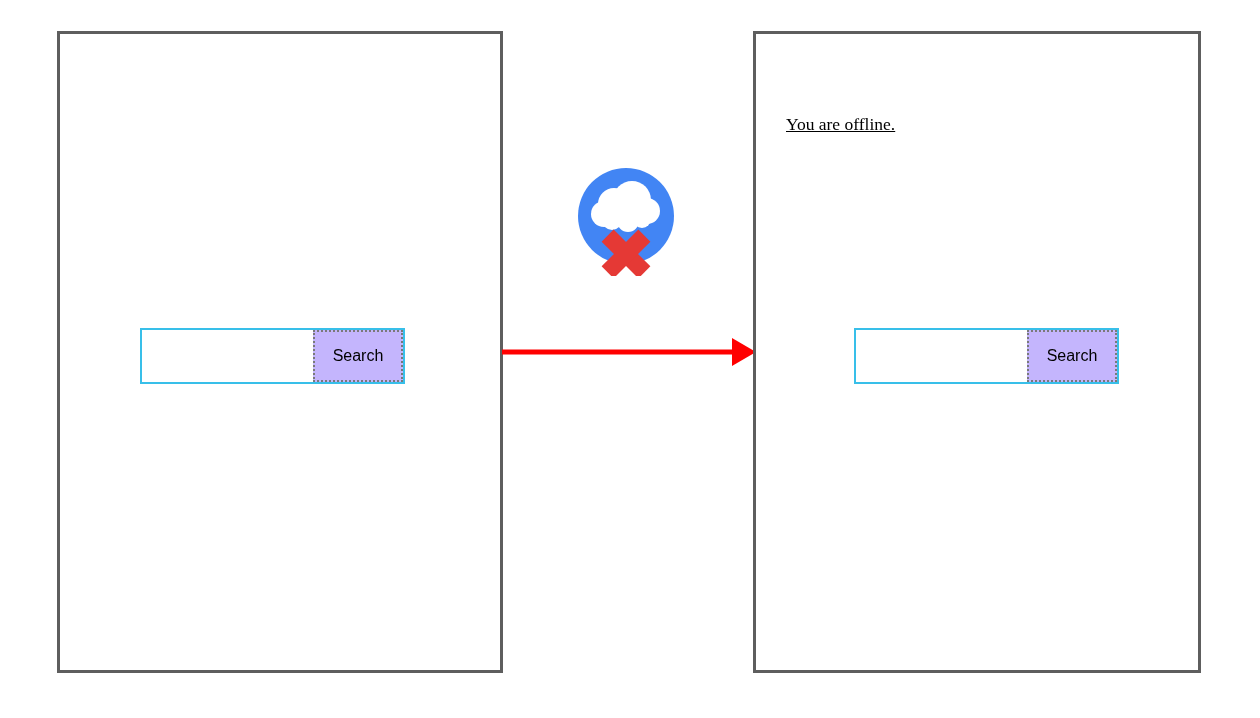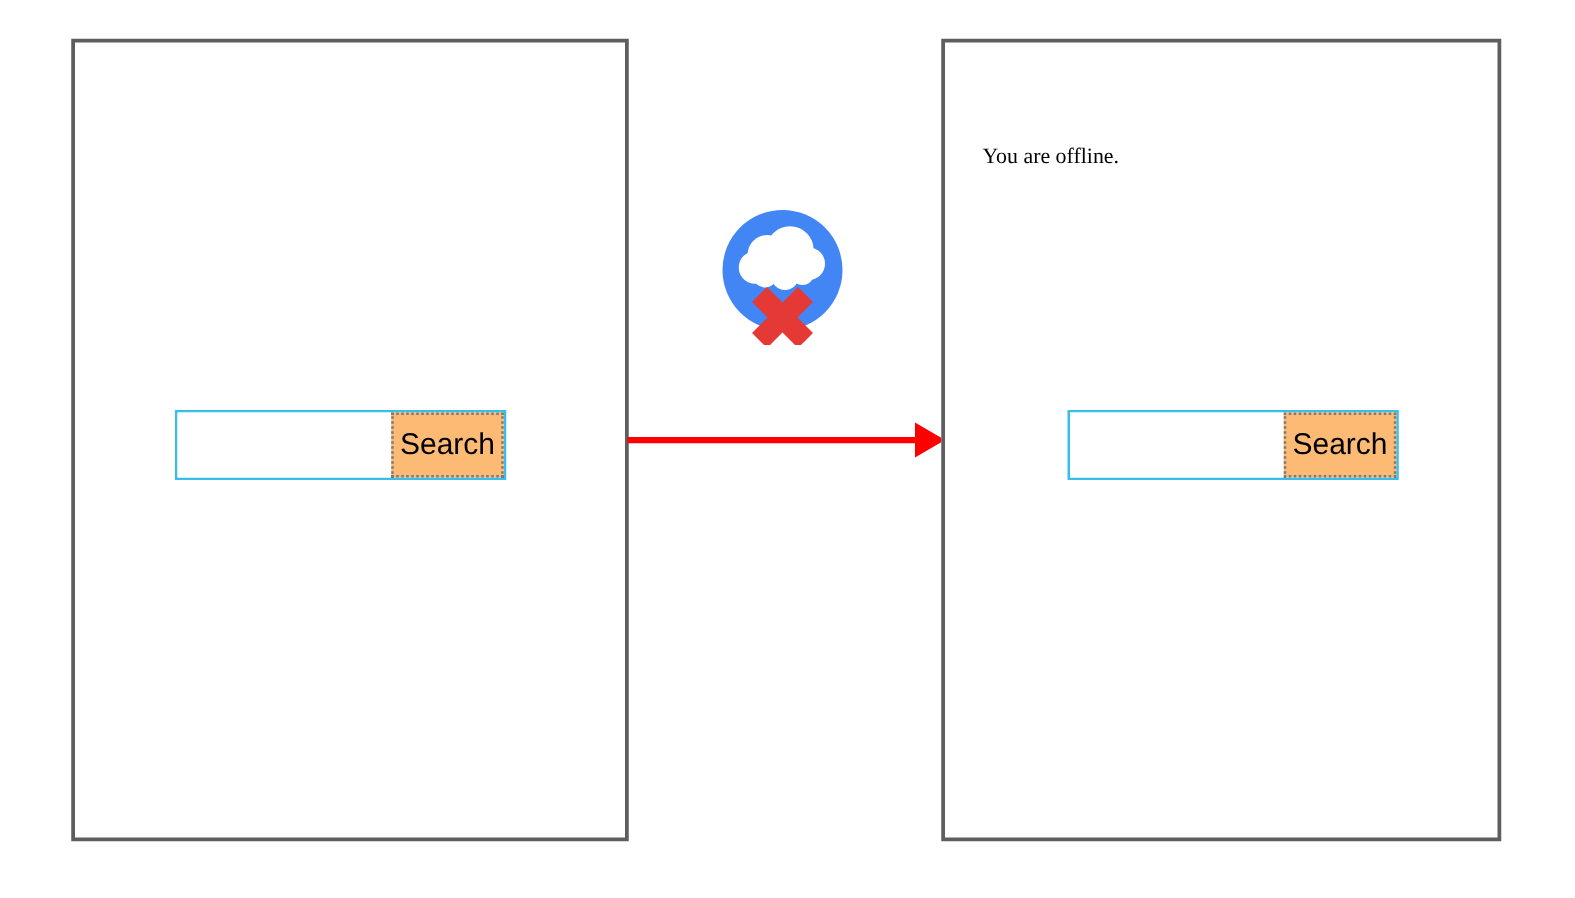--- a/index.html
+++ b/index.html
@@ -43,20 +43,21 @@
   
   .message-block {
     position: absolute;
     left: 30px;
     top: 78px;
     width: 382px;
     color: #000000;
     font-family: "Liberation Serif", serif;
     font-size: 17.5px;
     line-height: 1.42;
+    text-decoration: underline;
   }
   .message-block p {
     margin: 0 0 18px 0;
   }
   .message-block p:last-child {
     margin-bottom: 0;
   }
   .msg-link {
     color: #0000ee;
     text-decoration: underline;
@@ -89,25 +90,25 @@
     background: #ffffff;
     font-family: "Liberation Sans", sans-serif;
     font-size: 18px;
     color: #111111;
     padding: 0 8px;
     min-width: 0;
   }
   .search-button {
     flex: 0 0 auto;
     width: 90px;
-    background: #fdba74;
+    background: #c4b5fd;
     border: 2px dotted #7a7a7a;
     box-sizing: border-box;
     font-family: "Liberation Sans", sans-serif;
-    font-size: 24px;
+    font-size: 16px;
     color: #000000;
     display: flex;
     align-items: center;
     justify-content: center;
     cursor: pointer;
     padding: 0;
     line-height: 1;
   }
 
   

